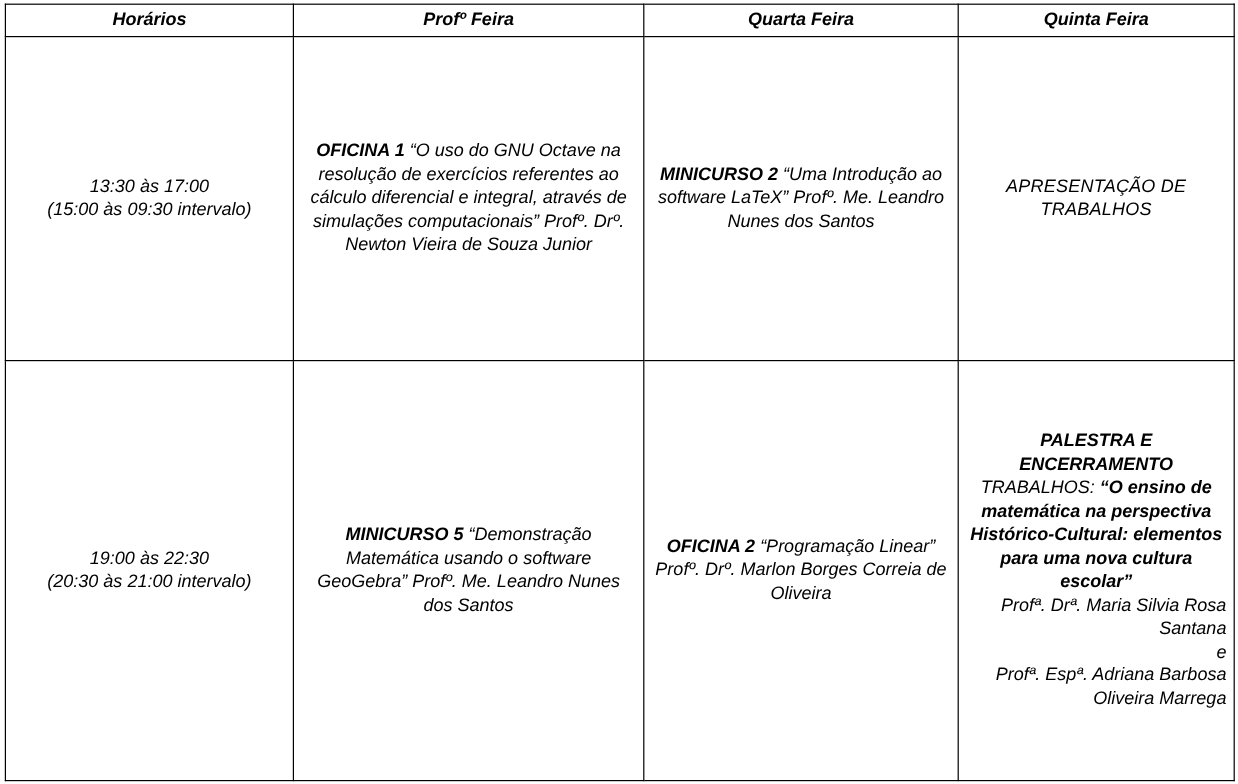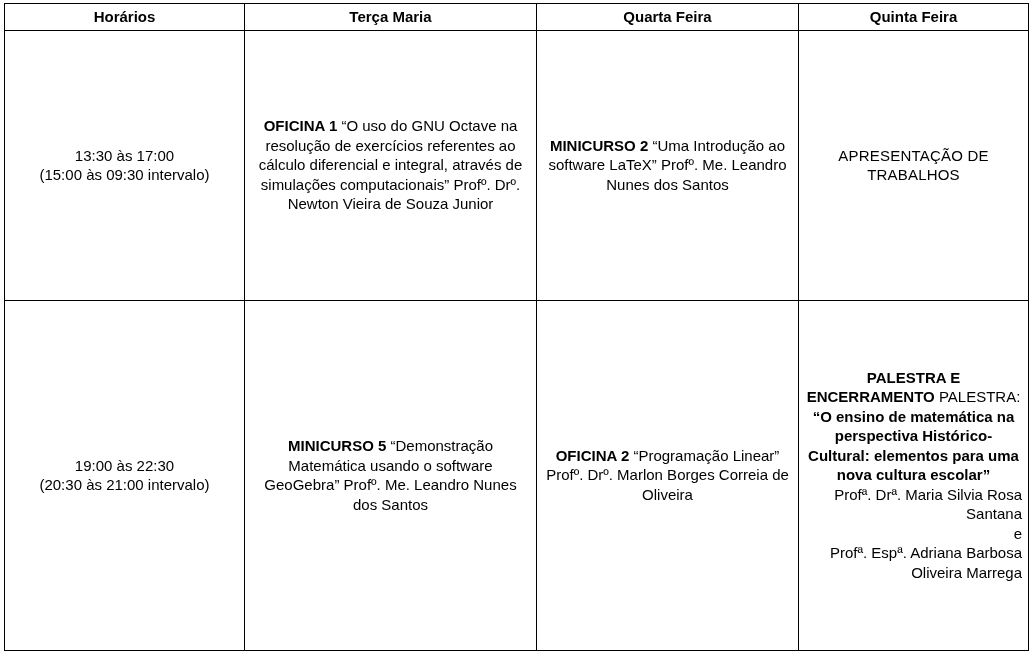--- a/index.html
+++ b/index.html
@@ -27,20 +27,21 @@
   }
   table.schedule th,
   table.schedule td {
     border: 1px solid #000000;
     vertical-align: middle;
     text-align: center;
     font-size: 15px;
     line-height: 1.3;
     padding: 4px 6px;
     box-sizing: border-box;
+    font-style: italic;
   }
   col.c-horarios { width: 240px; }
   col.c-terca    { width: 292px; }
   col.c-quarta   { width: 262px; }
   col.c-quinta   { width: 230px; }
 
   table.schedule thead th {
     font-weight: bold;
     height: 26px;
     padding: 3px 4px;
@@ -84,21 +85,21 @@
   <table class="schedule">
     <colgroup>
       <col class="c-horarios">
       <col class="c-terca">
       <col class="c-quarta">
       <col class="c-quinta">
     </colgroup>
     <thead>
       <tr>
         <th>Horários</th>
-        <th>Terça Maria</th>
+        <th>Profº Feira</th>
         <th>Quarta Feira</th>
         <th>Quinta Feira</th>
       </tr>
     </thead>
     <tbody>
       <tr class="row-afternoon">
         <td>
           <span class="time-line">13:30 às 17:00</span>
           <span class="time-line">(15:00 às 09:30 intervalo)</span>
         </td>
@@ -138,21 +139,21 @@
             <span class="para">“Programação Linear”</span>
             <span class="para nogap">Profº. Drº. Marlon Borges Correia de Oliveira</span>
           </span>
         </td>
         <td>
           <span class="cell-block">
             <span class="para title tight">
               <span>PALESTRA E</span><br>
               <span>ENCERRAMENTO</span>
             </span>
-            <span class="para lecture-title"><span>PALESTRA: </span><span class="bold">“O ensino de matemática na perspectiva Histórico-Cultural: elementos para uma nova cultura escolar”</span></span>
+            <span class="para lecture-title"><span>TRABALHOS: </span><span class="bold">“O ensino de matemática na perspectiva Histórico-Cultural: elementos para uma nova cultura escolar”</span></span>
             <span class="para speakers nogap">
               <span class="speaker-sep">Profª. Drª. Maria Silvia Rosa Santana</span>
               <span class="speaker-sep">e</span>
               <span class="speaker-sep">Profª. Espª. Adriana Barbosa Oliveira Marrega</span>
             </span>
           </span>
         </td>
       </tr>
     </tbody>
   </table>

